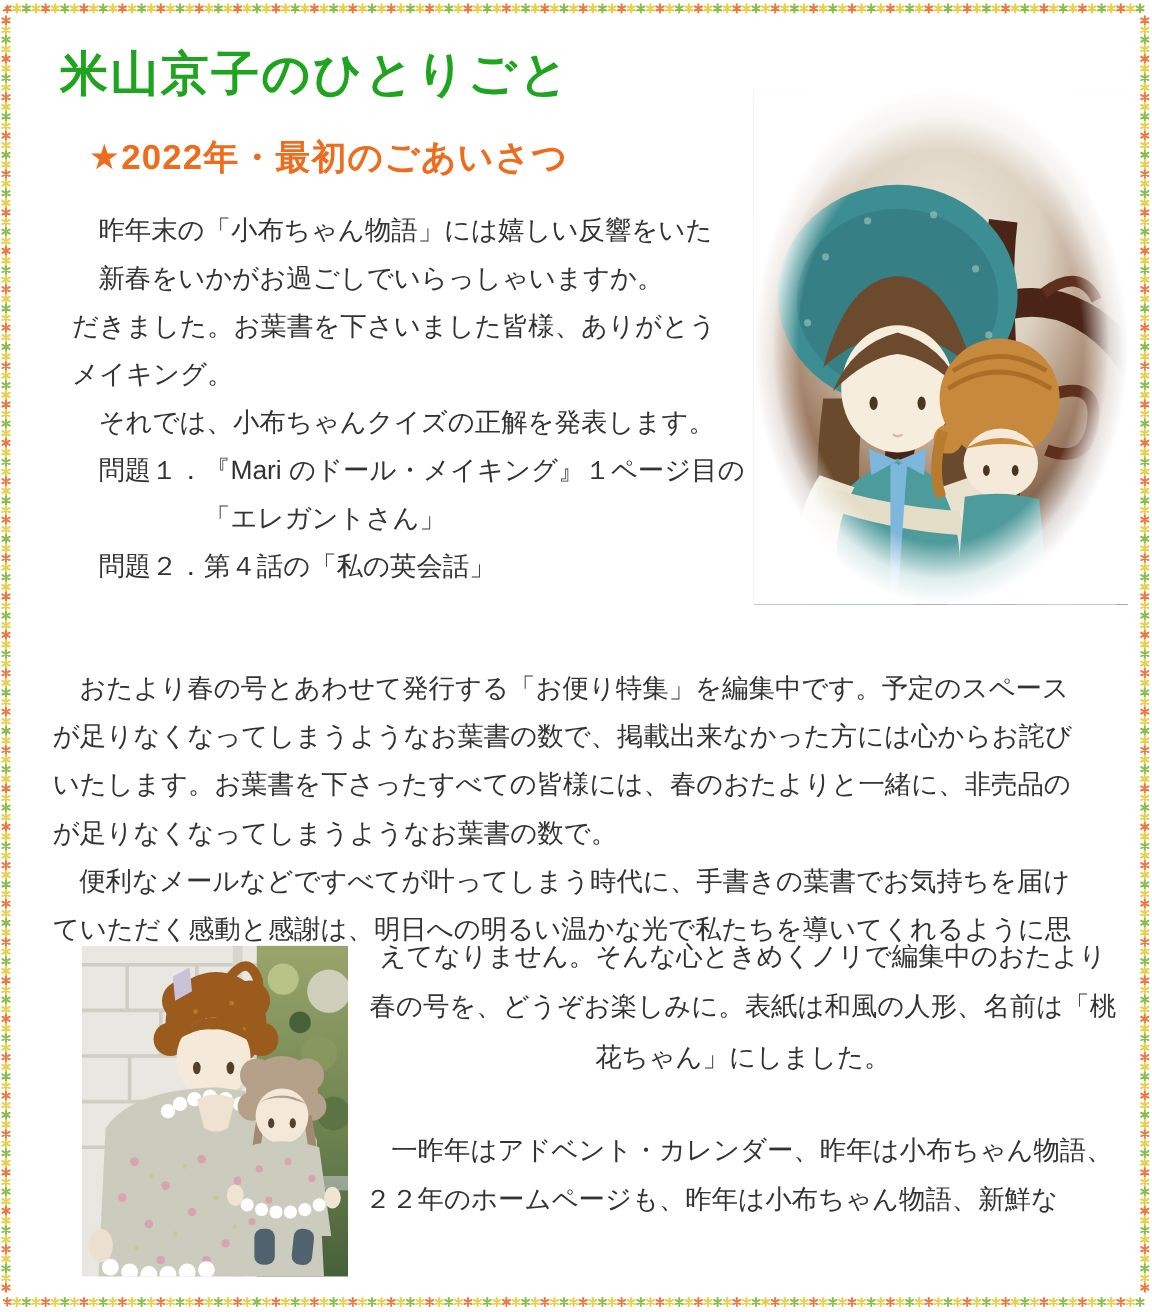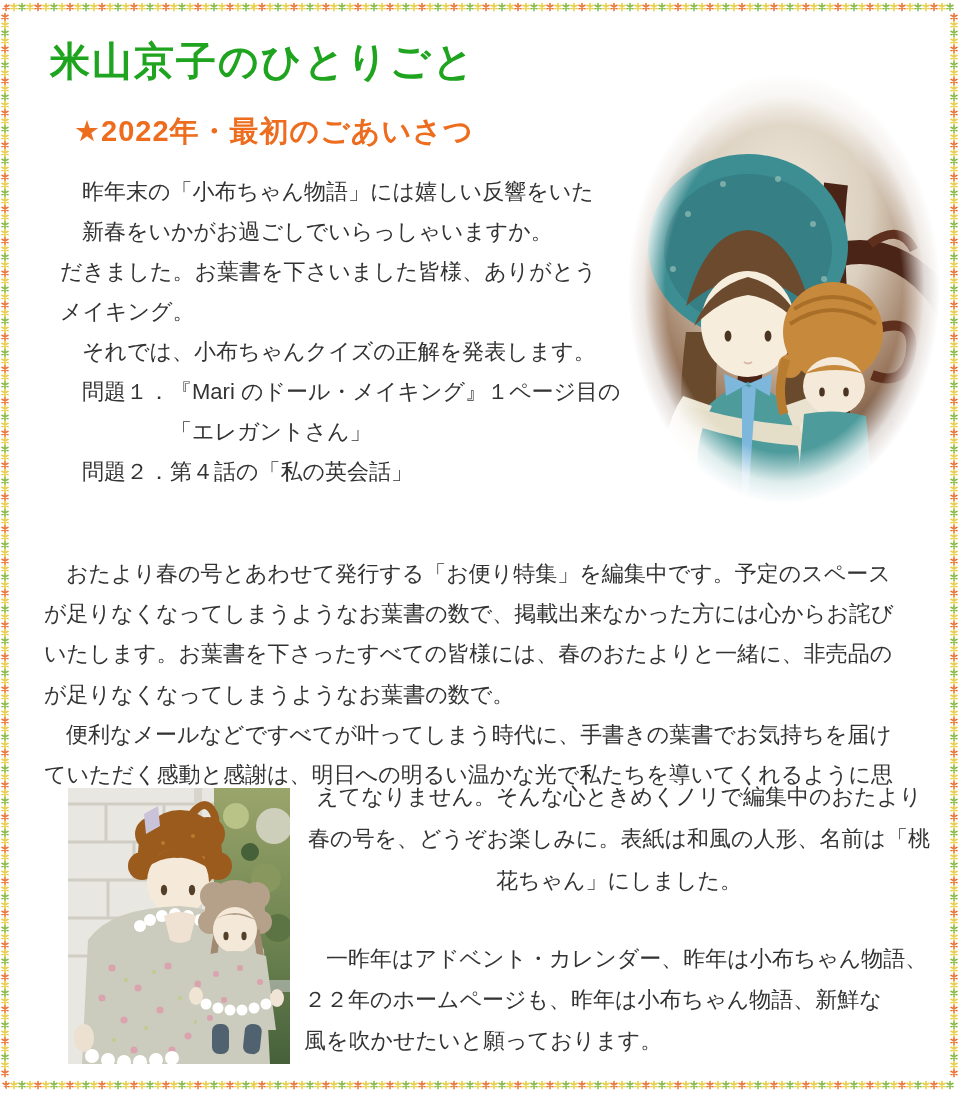--- a/index.html
+++ b/index.html
@@ -766,16 +766,15 @@
 
   <div class="abs textblock wraptext">
     <div class="line">えてなりません。そんな心ときめくノリで編集中のおたより</div>
     <div class="line">春の号を、どうぞお楽しみに。表紙は和風の人形、名前は「桃</div>
     <div class="line">花ちゃん」にしました。</div>
   </div>
 
   <div class="abs textblock closing">
     <div class="line">　一昨年はアドベント・カレンダー、昨年は小布ちゃん物語、</div>
     <div class="line">２２年のホームページも、昨年は小布ちゃん物語、新鮮な</div>
-    <div class="line">風を吹かせたいと願っております。</div>
   </div>
 
 </div>
 
 </body></html>

